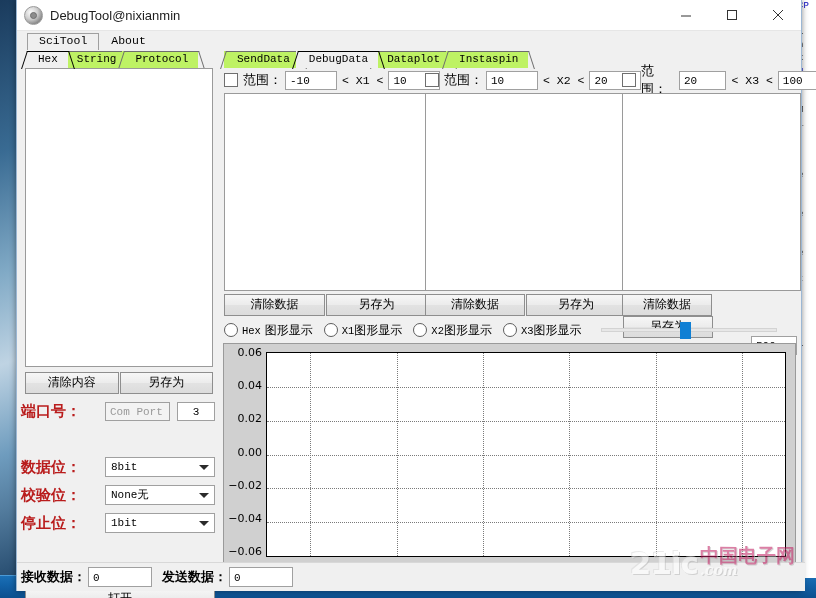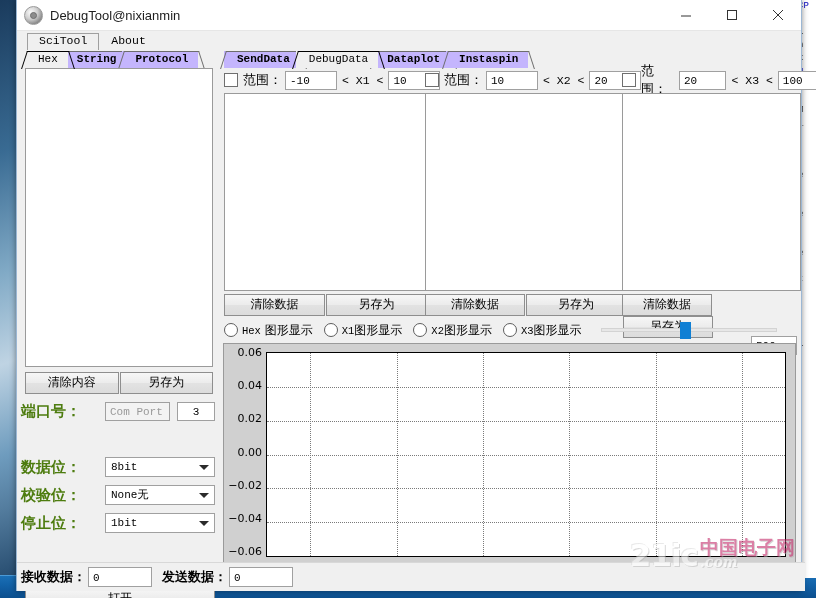--- a/index.html
+++ b/index.html
@@ -86,23 +86,22 @@
   #menusep{position:absolute;left:0;bottom:0;width:784px;height:1px;background:#c9c9c9;}
 
   
   .tabstrip{display:flex;align-items:flex-end;height:18px;position:relative;}
   .tab{
     font-family:"Liberation Mono","DejaVu Sans Mono",monospace;
     font-size:11px;color:#000;
     height:17px;line-height:17px;
     padding:0 10px 0 13px;
     position:relative;margin-right:-4px;
-    background:#c4b5fd;
+    background:#bef264;
     white-space:nowrap;
-    font-weight:bold;
   }
   .tab .skL,.tab .skR{position:absolute;top:0;width:9px;height:17px;}
   .tab .skL{left:-1px;border-left:1px solid #6d6d6d;transform:skewX(-18deg);border-top:1px solid #6d6d6d;}
   .tab .skR{right:-4px;border-right:1px solid #6d6d6d;transform:skewX(18deg);border-top:1px solid #6d6d6d;}
   .tab.sel{z-index:3;background:#f0f0f0;font-weight:normal;}
   .tab.sel .skL,.tab.sel .skR{border-color:#000;}
   .tab.sel .mid{border-top:1px solid #000;}
   .tab .mid{position:absolute;left:7px;right:4px;top:0;height:1px;border-top:1px solid #6d6d6d;}
 
   
@@ -125,21 +124,21 @@
     font-size:12px;color:#000;cursor:default;
     font-family:"DejaVu Sans","Liberation Sans",sans-serif;
   }
   #leftbtns .btn{width:94px;}
   #leftbtns .btn+.btn{margin-left:1px;}
 
   .formrow{
     position:absolute;left:4px;display:flex;align-items:center;height:24px;
   }
   .flabel{
-    width:84px;font-size:15px;font-weight:bold;color:#4d7c0f;
+    width:84px;font-size:15px;font-weight:bold;color:#b91c1c;
     font-family:"DejaVu Sans","Liberation Sans",sans-serif;
     letter-spacing:0px;
   }
   .tbox{
     border:1px solid #a0a0a0;background:#fff;height:19px;line-height:19px;
     font-family:"Liberation Mono","DejaVu Sans Mono",monospace;
     font-size:11px;padding:0 4px;color:#000;box-sizing:border-box;
   }
   .tbox.ph{color:#9a9a9a;background:#f3f3f3;}
   .combo{
@@ -231,21 +230,21 @@
     font-size:13px;font-weight:bold;color:#000;
     font-family:"DejaVu Sans","Liberation Sans",sans-serif;margin-right:2px;
   }
   #statusbar .tbox{width:64px;height:20px;line-height:20px;}
   #statusbar .btn{width:110px;height:21px;line-height:20px;margin-left:10px;}
 
   
   #wm{
     position:absolute;right:6px;bottom:4px;width:170px;height:46px;
     opacity:.55;pointer-events:none;
-    display:flex;align-items:flex-start;justify-content:flex-end;
+    display:flex;align-items:center;justify-content:flex-end;
   }
   #wm .big{
     font-family:"DejaVu Sans","Liberation Sans",sans-serif;
     font-size:31px;font-weight:bold;color:#ffffff;
     text-shadow:1px 1px 0 #b9b9b9,-1px -1px 0 #d8d8d8;
     letter-spacing:-1px;line-height:30px;
   }
   #wm .cn{
     font-family:"DejaVu Sans","Liberation Sans",sans-serif;
     font-size:19px;font-weight:bold;color:#be185d;

